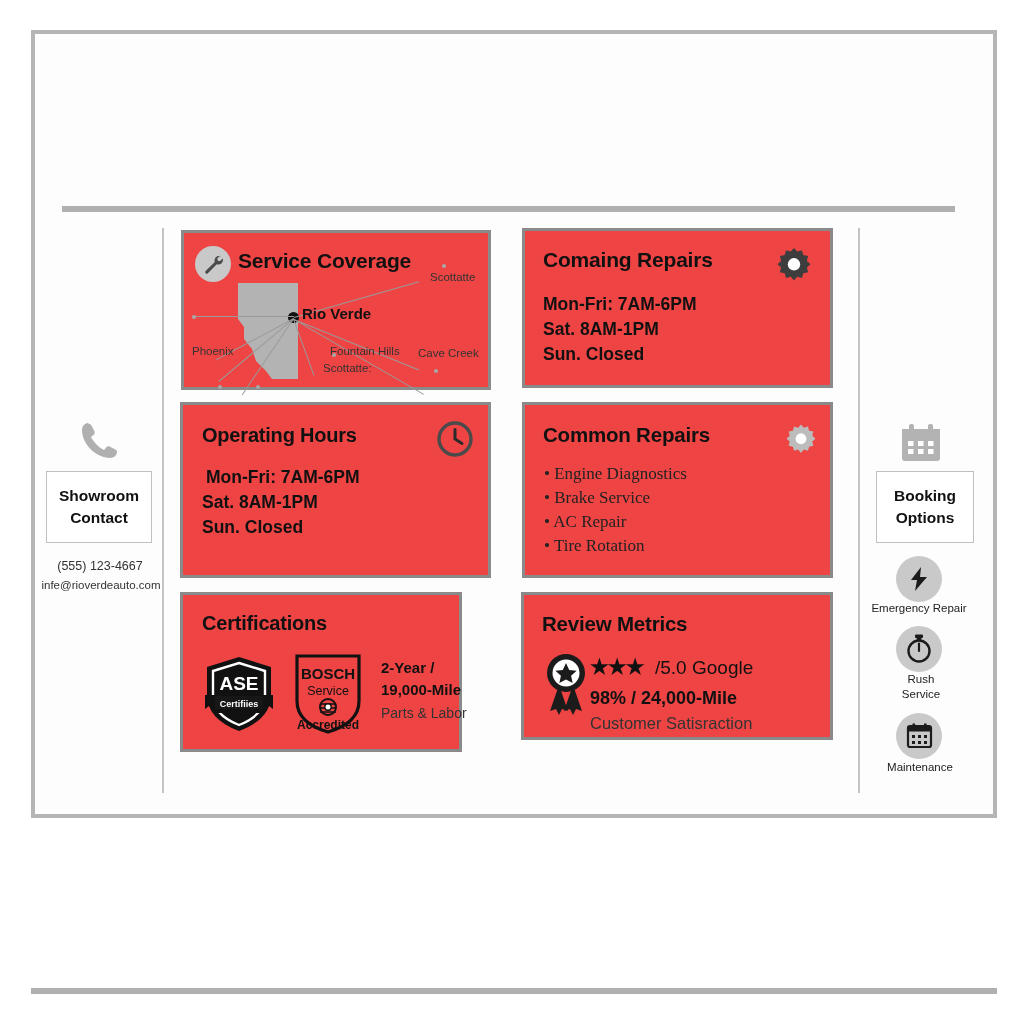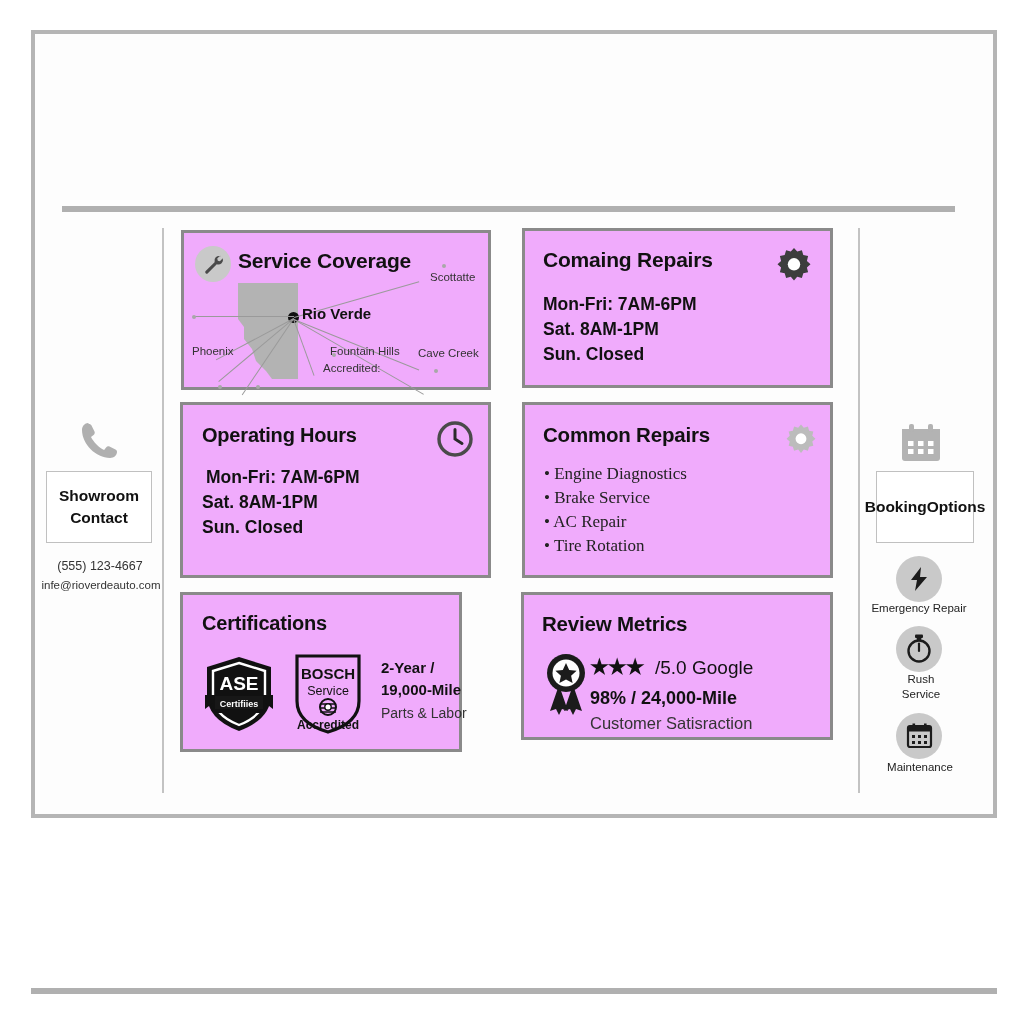--- a/index.html
+++ b/index.html
@@ -25,21 +25,21 @@
   }
   #left-divider{
     position:absolute;left:162px;top:228px;width:2px;height:565px;background:#c3c3c3;
   }
   #right-divider{
     position:absolute;left:858px;top:228px;width:2px;height:565px;background:#c3c3c3;
   }
 
   
   .card{
-    position:absolute;background:#f0abfc;border:3px solid #8a8a8a;box-sizing:border-box;
+    position:absolute;background:#ef4444;border:3px solid #8a8a8a;box-sizing:border-box;
   }
   #card-coverage{left:181px;top:230px;width:310px;height:160px;}
   #card-comaing {left:522px;top:228px;width:311px;height:160px;}
   #card-hours   {left:180px;top:402px;width:311px;height:176px;}
   #card-common  {left:522px;top:402px;width:311px;height:176px;}
   #card-certs   {left:180px;top:592px;width:282px;height:160px;}
   #card-reviews {left:521px;top:592px;width:312px;height:148px;}
 
   .card-title{
     position:absolute;font-weight:bold;color:#111;letter-spacing:-0.2px;
@@ -79,21 +79,21 @@
     font-weight:bold;font-size:15.5px;color:#111;line-height:22px;text-align:center;
   }
   #contact-phone{position:absolute;left:42px;top:559px;width:116px;text-align:center;font-size:12.5px;color:#333;}
   #contact-email{position:absolute;left:30px;top:579px;width:142px;text-align:center;font-size:11.5px;color:#333;}
 
   
   #calendar-top-icon{position:absolute;left:899px;top:422px;width:44px;height:42px;}
   #booking-box{
     position:absolute;left:876px;top:471px;width:96px;height:70px;
     border:1px solid #c0c0c0;background:#fff;
-    display:flex;flex-direction:row;align-items:center;justify-content:center;
+    display:flex;flex-direction:column;align-items:center;justify-content:center;
     font-weight:bold;font-size:15.5px;color:#111;line-height:22px;text-align:center;
   }
   .svc-badge{
     position:absolute;width:46px;height:46px;border-radius:50%;background:#c9c9c9;
     display:flex;align-items:center;justify-content:center;
   }
   .svc-label{position:absolute;width:150px;text-align:center;font-size:11.5px;color:#222;line-height:15px;}
 
   
   .warranty-line{position:absolute;white-space:nowrap;color:#111;}
@@ -135,21 +135,21 @@
   <div class="leader-dot" style="left:72px;top:152px;"></div>
   <div class="leader-dot" style="left:148px;top:120px;"></div>
   <div class="leader-dot" style="left:250px;top:136px;"></div>
   <div class="leader-dot" style="left:258px;top:31px;"></div>
 
   <div class="map-label hub" style="left:118px;top:72px;">Rio Verde</div>
   <div class="map-label" style="left:246px;top:38px;">Scottatte</div>
   <div class="map-label" style="left:8px;top:112px;">Phoenix</div>
   <div class="map-label" style="left:122px;top:112px;padding-left:24px;">Fountain Hills</div>
   <div class="map-label" style="left:234px;top:114px;">Cave Creek</div>
-  <div class="map-label" style="left:139px;top:129px;">Accredited:</div>
+  <div class="map-label" style="left:139px;top:129px;">Scottatte:</div>
 </div>
 
 <div class="card" id="card-comaing">
   <div class="card-title" style="left:18px;top:17px;font-size:21px;">Comaing Repairs</div>
   <svg style="position:absolute;left:245px;top:13px;" width="48" height="48" viewBox="0 0 48 48">
     <path d="M24 4l3.2 3.6 4.7-1.3 1.4 4.7 4.8 1.1-1.2 4.8 3.6 3.3-3.6 3.2 1.2 4.8-4.8 1.1-1.4 4.7-4.7-1.3L24 36.6l-3.2-3.9-4.7 1.3-1.4-4.7-4.8-1.1 1.2-4.8L7.5 20.2l3.6-3.3-1.2-4.8 4.8-1.1 1.4-4.7 4.7 1.3z" fill="#3d3d3d"></path>
     <circle cx="24" cy="20.3" r="6.2" fill="#ffffff"></circle>
   </svg>
   <div class="hours-line" style="left:18px;top:63px;">Mon-Fri: 7AM-6PM</div>
   <div class="hours-line" style="left:18px;top:88px;">Sat. 8AM-1PM</div>

